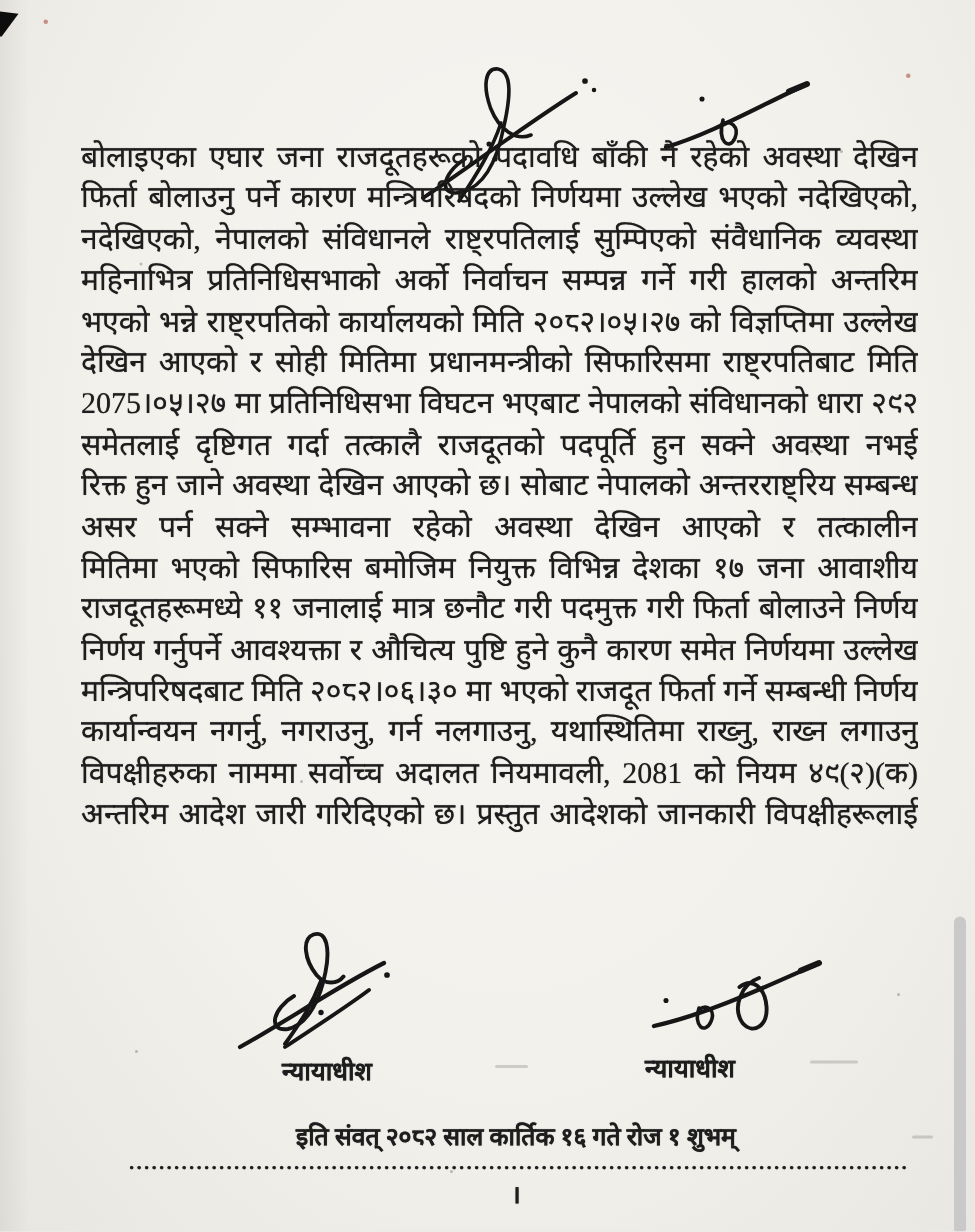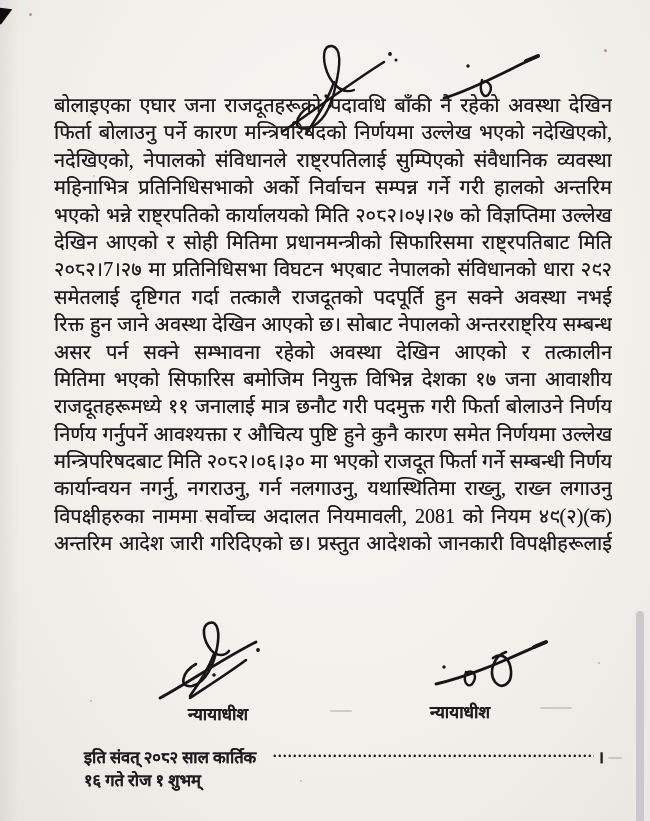--- a/index.html
+++ b/index.html
@@ -40,23 +40,24 @@
   
   .judge-label{
     position:absolute;font-size:17px;font-weight:600;
     text-align:left;text-shadow:0 0 .5px rgba(20,20,20,.7);
   }
   .judge-label.left{left:188px;top:702px;width:90px;}
   .judge-label.right{left:430px;top:700px;width:92px;}
   
   .date-line{
     position:absolute;left:84px;top:745px;width:520px;
-    display:flex;align-items:flex-start;
+    display:flex;align-items:center;
     font-size:16.5px;font-weight:600;
     text-shadow:0 0 .5px rgba(20,20,20,.7);
+    flex-direction:column;
   }
   .date-line .leader{
     flex:1 1 auto;overflow:hidden;white-space:nowrap;
     font-size:14px;letter-spacing:1.5px;margin:0 4px 0 8px;
     font-weight:700;
   }
   .date-line .endmark{flex:0 0 auto;}
   
   .scrollbar-thumb{
     position:absolute;left:636px;top:611px;width:8px;height:212px;
@@ -96,21 +97,21 @@
     </svg>
   </div>
 
   <div class="text-block">
       <p class="bline">बोलाइएका एघार जना राजदूतहरूको पदावधि बाँकी नै रहेको अवस्था देखिन आएको,</p>
       <p class="bline">फिर्ता बोलाउनु पर्ने कारण मन्त्रिपरिषदको निर्णयमा उल्लेख भएको नदेखिएको, रिक्त हुन</p>
       <p class="bline">नदेखिएको, नेपालको संविधानले राष्ट्रपतिलाई सुम्पिएको संवैधानिक व्यवस्था बमोजिम 7</p>
       <p class="bline">महिनाभित्र प्रतिनिधिसभाको अर्को निर्वाचन सम्पन्न गर्ने गरी हालको अन्तरिम सरकार गठन</p>
       <p class="bline">भएको भन्ने राष्ट्रपतिको कार्यालयको मिति २०८२।०५।२७ को विज्ञप्तिमा उल्लेख भएको</p>
       <p class="bline">देखिन आएको र सोही मितिमा प्रधानमन्त्रीको सिफारिसमा राष्ट्रपतिबाट मिति</p>
-      <p class="bline">२०८२।7।२७ मा प्रतिनिधिसभा विघटन भएबाट नेपालको संविधानको धारा २९२</p>
+      <p class="bline">2075।०५।२७ मा प्रतिनिधिसभा विघटन भएबाट नेपालको संविधानको धारा २९२</p>
       <p class="bline">समेतलाई दृष्टिगत गर्दा तत्कालै राजदूतको पदपूर्ति हुन सक्ने अवस्था नभई राजदूत पद</p>
       <p class="bline">रिक्त हुन जाने अवस्था देखिन आएको छ। सोबाट नेपालको अन्तरराष्ट्रिय सम्बन्ध समेतमा</p>
       <p class="bline">असर पर्न सक्ने सम्भावना रहेको अवस्था देखिन आएको र तत्कालीन मन्त्रिपरिषदबाट एकै</p>
       <p class="bline">मितिमा भएको सिफारिस बमोजिम नियुक्त विभिन्न देशका १७ जना आवाशीय</p>
       <p class="bline">राजदूतहरूमध्ये ११ जनालाई मात्र छनौट गरी पदमुक्त गरी फिर्ता बोलाउने निर्णय गर्दा सो</p>
       <p class="bline">निर्णय गर्नुपर्ने आवश्यक्ता र औचित्य पुष्टि हुने कुनै कारण समेत निर्णयमा उल्लेख भएको</p>
       <p class="bline">मन्त्रिपरिषदबाट मिति २०८२।०६।३० मा भएको राजदूत फिर्ता गर्ने सम्बन्धी निर्णय</p>
       <p class="bline">कार्यान्वयन नगर्नु, नगराउनु, गर्न नलगाउनु, यथास्थितिमा राख्नु, राख्न लगाउनु भनी</p>
       <p class="bline">विपक्षीहरुका नाममा सर्वोच्च अदालत नियमावली, 2081 को नियम ४९(२)(क) बमोजिम</p>
       <p class="bline">अन्तरिम आदेश जारी गरिदिएको छ। प्रस्तुत आदेशको जानकारी विपक्षीहरूलाई दिई</p>

